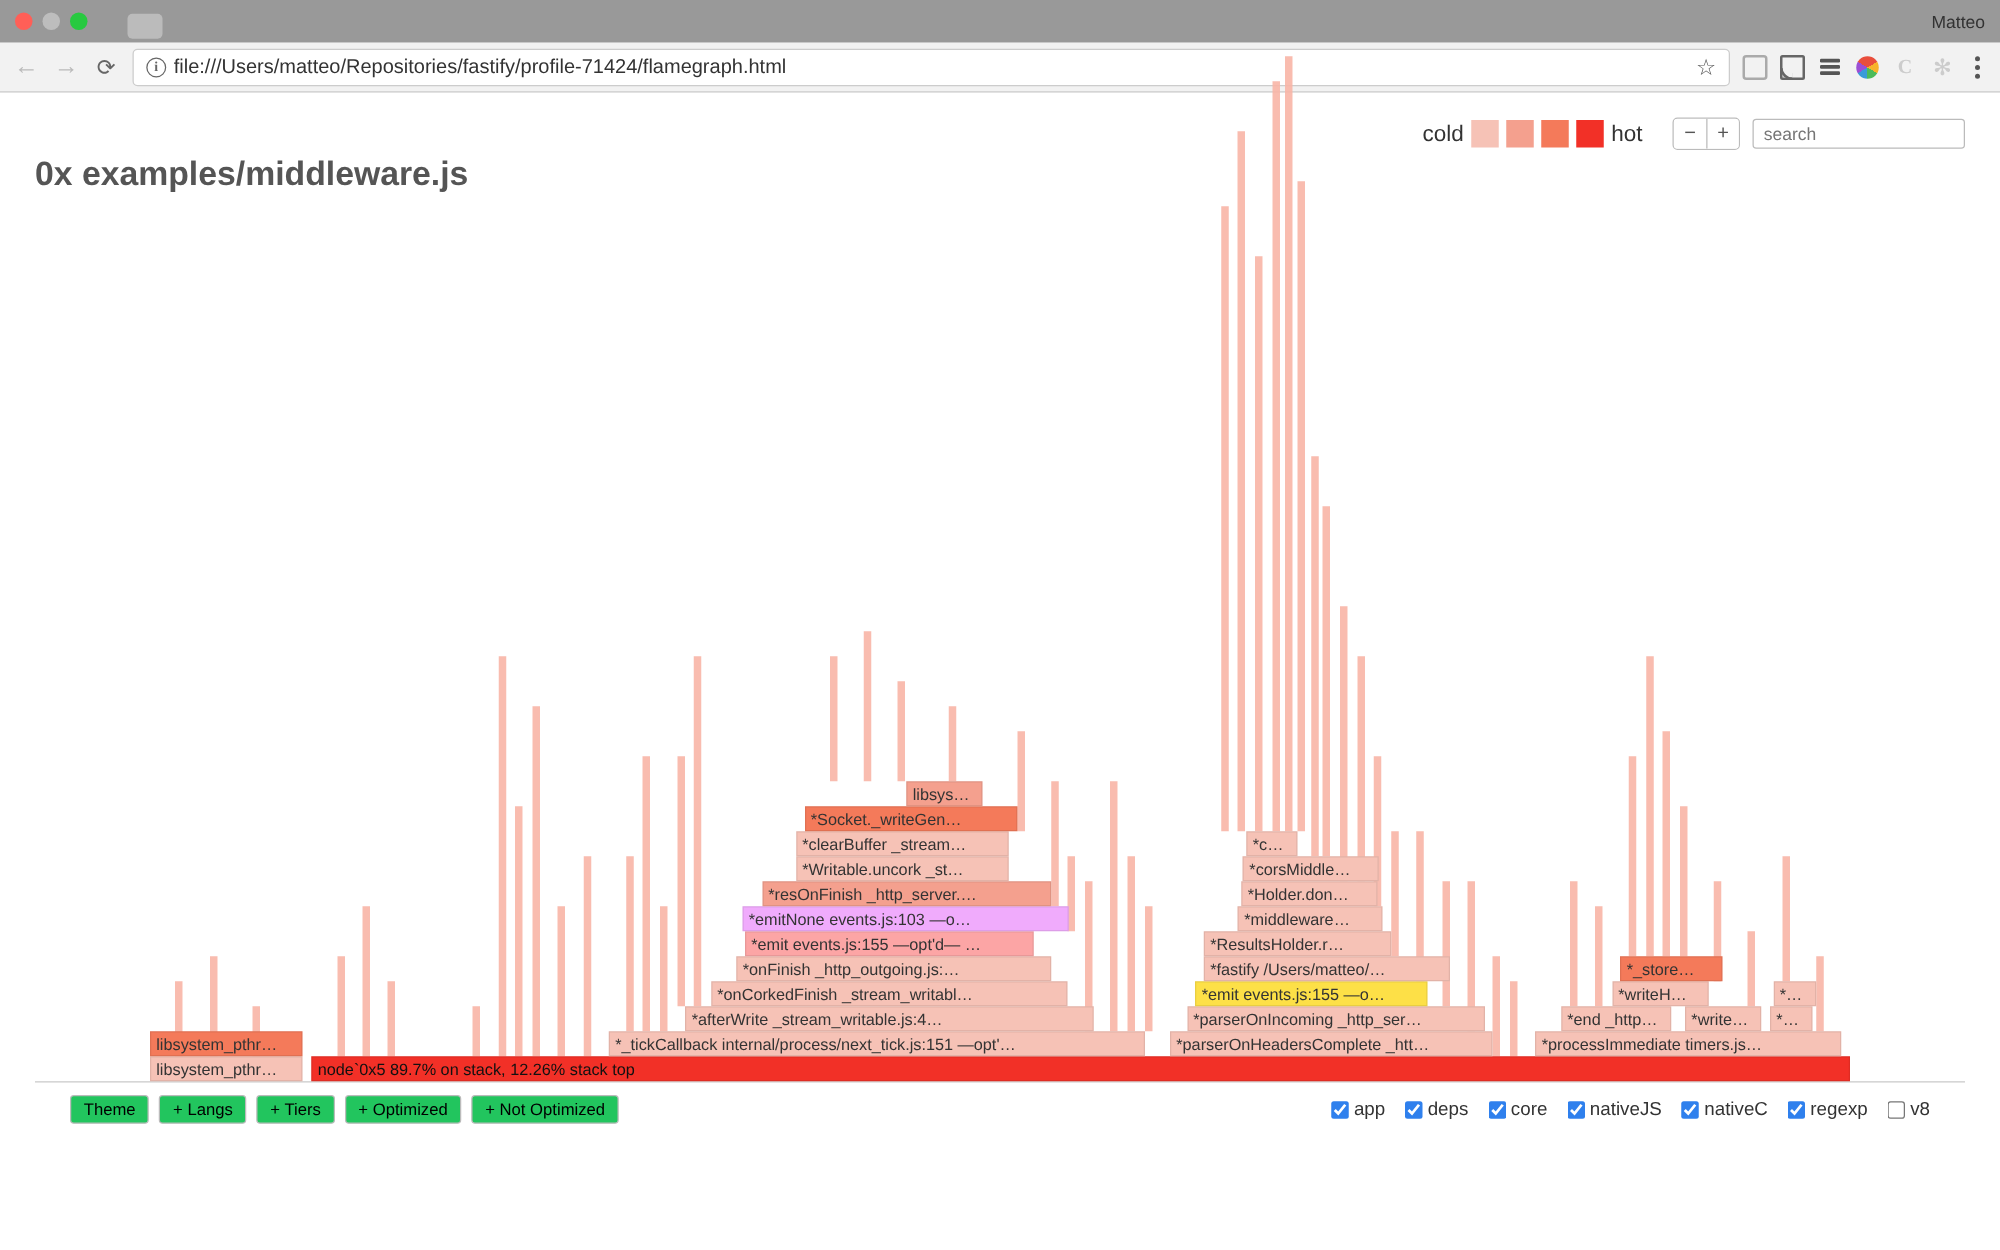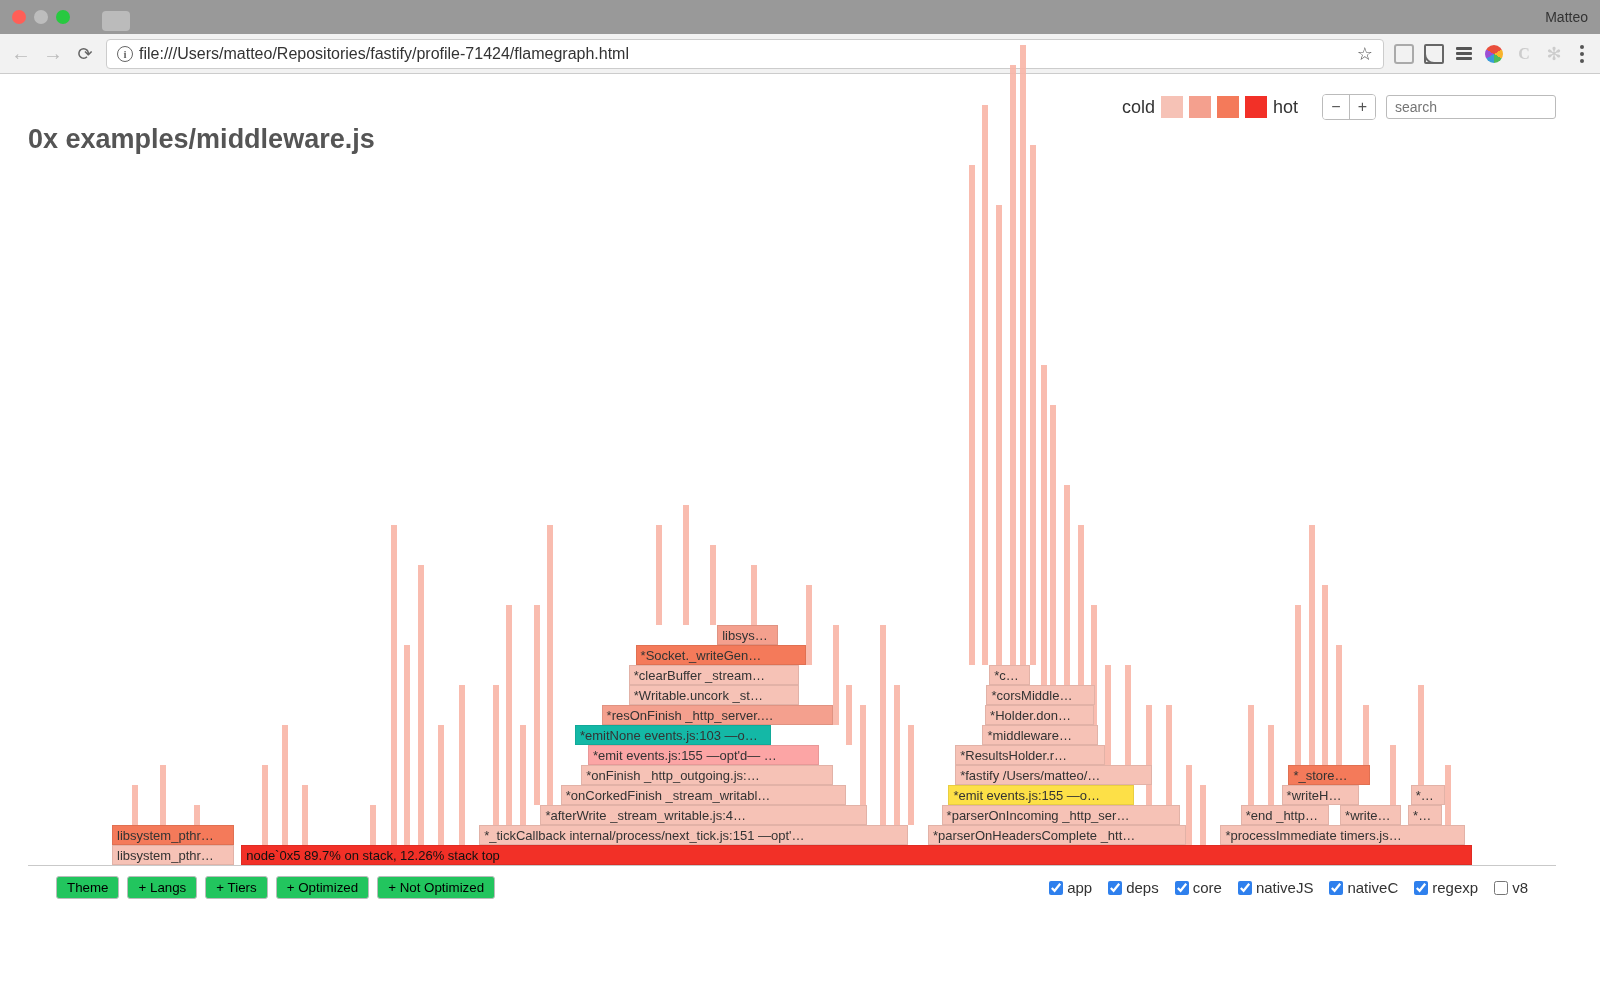--- a/index.html
+++ b/index.html
@@ -32,21 +32,21 @@
   .ext-ico { width:20px; height:20px; display:flex; align-items:center; justify-content:center; font-size:16px; }
   .ext-stack { display:flex; flex-direction:column; gap:2px; }
   .ext-stack span { width:16px; height:3px; background:#555; border-radius:1px; display:block; }
   .ext-pinwheel { width:18px; height:18px; border-radius:50%; background: conic-gradient(#e94e3c 0 60deg,#f7b32b 60deg 120deg,#4cbb5a 120deg 180deg,#3a9bd9 180deg 240deg,#9b4fd4 240deg 300deg,#e94e3c 300deg 360deg); }
   .ext-c { color:#ccc; font-family:Georgia,serif; font-size:16px; font-weight:bold; }
   .ext-snow { color:#ccc; font-size:18px; }
   .kebab { display:flex; flex-direction:column; gap:3px; padding:0 6px; cursor:pointer; }
   .kebab span { width:4px; height:4px; background:#555; border-radius:50%; }
 
   
-  .page { padding: 20px 44px 0 28px; height: calc(1000px - 74px); display:flex; flex-direction:column; position:relative; }
+  .page { padding: 20px 28px 0 28px; height: calc(1000px - 74px); display:flex; flex-direction:column; position:relative; }
   .topbar { display:flex; align-items:center; gap:10px; margin-bottom:4px; }
   .title { font-size:27px; font-weight:700; color:#555; }
   .spacer { flex:1; }
   .legend { display:flex; align-items:center; gap:6px; font-size:18px; color:#333; }
   .swatch { width:22px; height:22px; }
   .zoom { display:flex; border:1px solid #bbb; border-radius:4px; overflow:hidden; margin-left:14px; }
   .zoom button { width:26px; height:24px; background:#fff; border:none; font-size:16px; color:#555; cursor:pointer; }
   .zoom button + button { border-left:1px solid #bbb; }
   .search { width:170px; height:24px; border:1px solid #bbb; border-radius:3px; padding:0 8px; font-size:14px; color:#888; }
 
@@ -197,21 +197,21 @@
         <div class="frame" style="left: 1296.08px; width: 34px; bottom: 40px; background: rgb(246, 194, 182); border: 1px solid rgba(0, 0, 0, 0.08);">*R…</div>
         <div class="frame" style="left: 448.8px; width: 285.6px; bottom: 60px; background: rgb(246, 194, 182); border: 1px solid rgba(0, 0, 0, 0.08);">*onCorkedFinish _stream_writabl…</div>
         <div class="frame" style="left: 836.4px; width: 186px; bottom: 60px; background: #fde047; border: 1px solid rgba(0, 0, 0, 0.08);">*emit events.js:155 —o…</div>
         <div class="frame" style="left: 1169.6px; width: 77.52px; bottom: 60px; background: rgb(246, 194, 182); border: 1px solid rgba(0, 0, 0, 0.08);">*writeH…</div>
         <div class="frame" style="left: 1298.8px; width: 34px; bottom: 60px; background: rgb(246, 194, 182); border: 1px solid rgba(0, 0, 0, 0.08);">*s…</div>
         <div class="frame" style="left: 469.2px; width: 251.6px; bottom: 80px; background: rgb(246, 194, 182); border: 1px solid rgba(0, 0, 0, 0.08);">*onFinish _http_outgoing.js:…</div>
         <div class="frame" style="left: 843.2px; width: 197.2px; bottom: 80px; background: rgb(246, 194, 182); border: 1px solid rgba(0, 0, 0, 0.08);">*fastify /Users/matteo/…</div>
         <div class="frame" style="left: 1176.4px; width: 81.6px; bottom: 80px; background: rgb(244, 122, 90); border: 1px solid rgba(0, 0, 0, 0.08);">*_store…</div>
         <div class="frame" style="left: 476px; width: 231.2px; bottom: 100px; background: #fca5a5; border: 1px solid rgba(0, 0, 0, 0.08);">*emit events.js:155 —opt'd— …</div>
         <div class="frame" style="left: 843.2px; width: 149.6px; bottom: 100px; background: rgb(246, 194, 182); border: 1px solid rgba(0, 0, 0, 0.08);">*ResultsHolder.r…</div>
-        <div class="frame" style="left: 463px; width: 196px; bottom: 120px; background: #14b8a6; border: 1px solid rgba(0, 0, 0, 0.08);">*emitNone events.js:103 —o…</div>
+        <div class="frame" style="left: 474px; width: 261px; bottom: 120px; background: #f0abfc; border: 1px solid rgba(0, 0, 0, 0.08);">*emitNone events.js:103 —o…</div>
         <div class="frame" style="left: 870.4px; width: 115.6px; bottom: 120px; background: rgb(246, 194, 182); border: 1px solid rgba(0, 0, 0, 0.08);">*middleware…</div>
         <div class="frame" style="left: 489.6px; width: 231.2px; bottom: 140px; background: rgb(244, 160, 142); border: 1px solid rgba(0, 0, 0, 0.08);">*resOnFinish _http_server.…</div>
         <div class="frame" style="left: 873.12px; width: 108.8px; bottom: 140px; background: rgb(246, 194, 182); border: 1px solid rgba(0, 0, 0, 0.08);">*Holder.don…</div>
         <div class="frame" style="left: 516.8px; width: 170px; bottom: 160px; background: rgb(246, 194, 182); border: 1px solid rgba(0, 0, 0, 0.08);">*Writable.uncork _st…</div>
         <div class="frame" style="left: 874.48px; width: 108.8px; bottom: 160px; background: rgb(246, 194, 182); border: 1px solid rgba(0, 0, 0, 0.08);">*corsMiddle…</div>
         <div class="frame" style="left: 516.8px; width: 170px; bottom: 180px; background: rgb(246, 194, 182); border: 1px solid rgba(0, 0, 0, 0.08);">*clearBuffer _stream…</div>
         <div class="frame" style="left: 877.2px; width: 40.8px; bottom: 180px; background: rgb(246, 194, 182); border: 1px solid rgba(0, 0, 0, 0.08);">*co…</div>
         <div class="frame" style="left: 523.6px; width: 170px; bottom: 200px; background: rgb(244, 122, 90); border: 1px solid rgba(0, 0, 0, 0.08);">*Socket._writeGen…</div>
         <div class="frame" style="left: 605.2px; width: 61.2px; bottom: 220px; background: rgb(244, 160, 142); border: 1px solid rgba(0, 0, 0, 0.08);">libsys…</div>
       </div>

